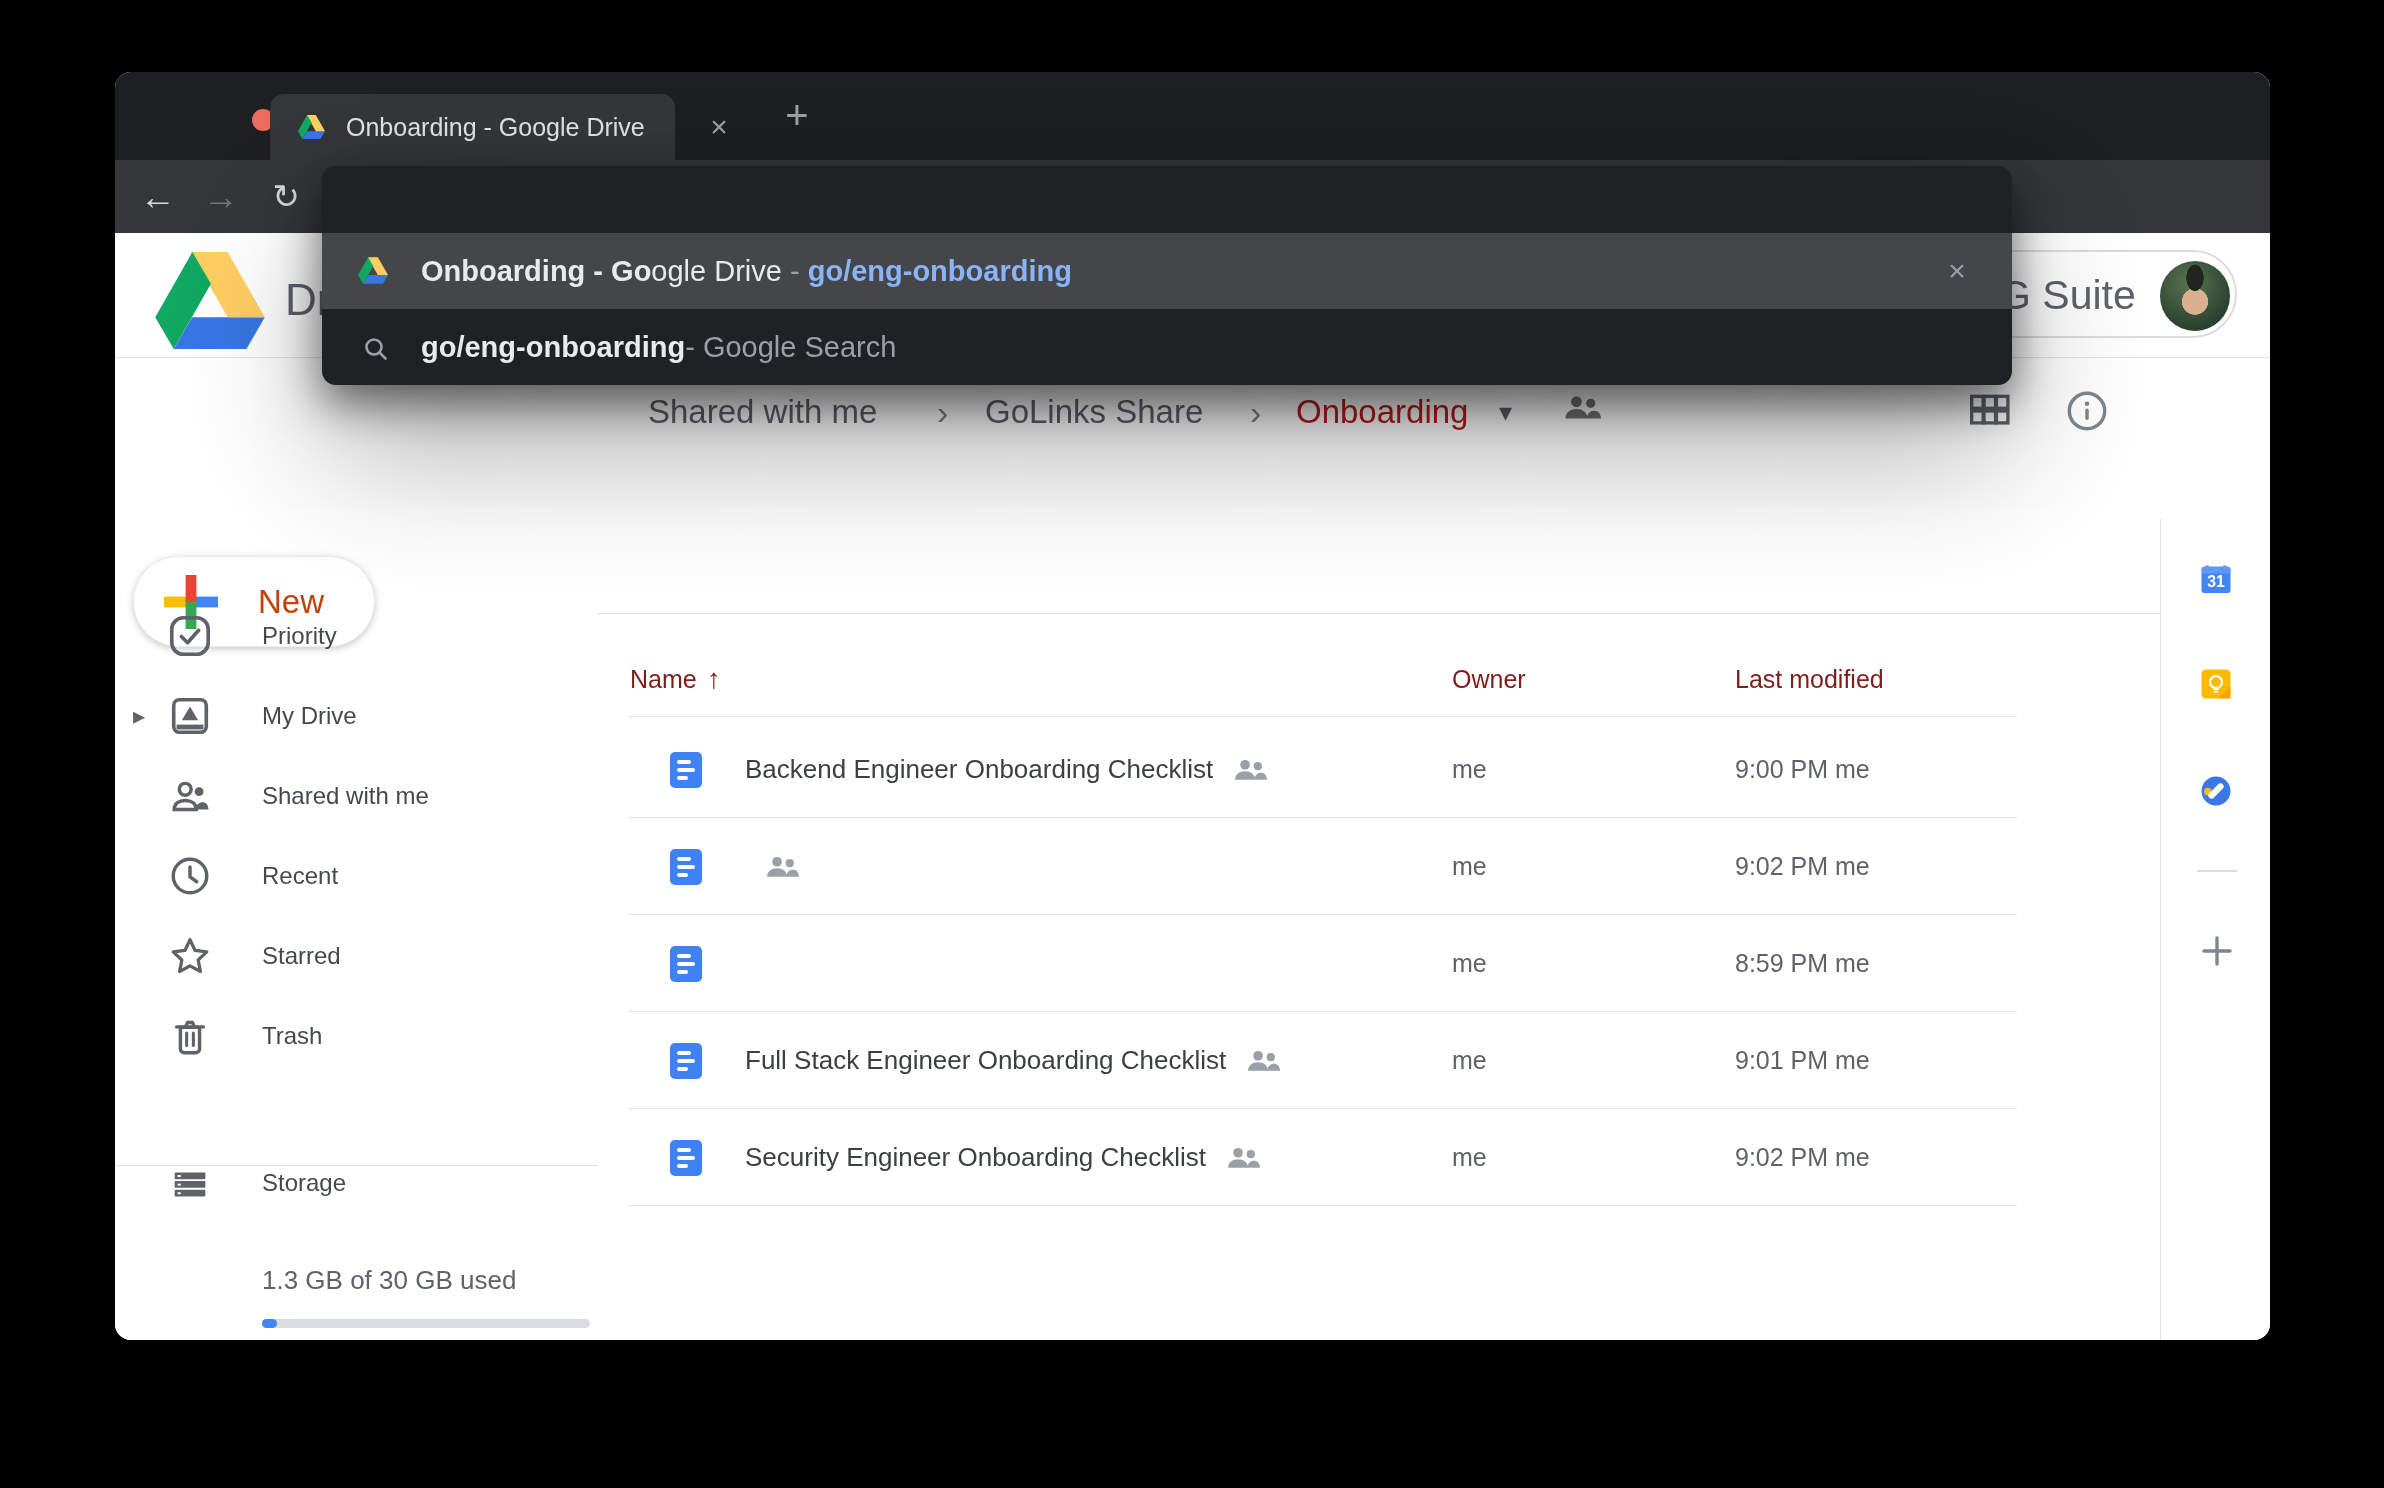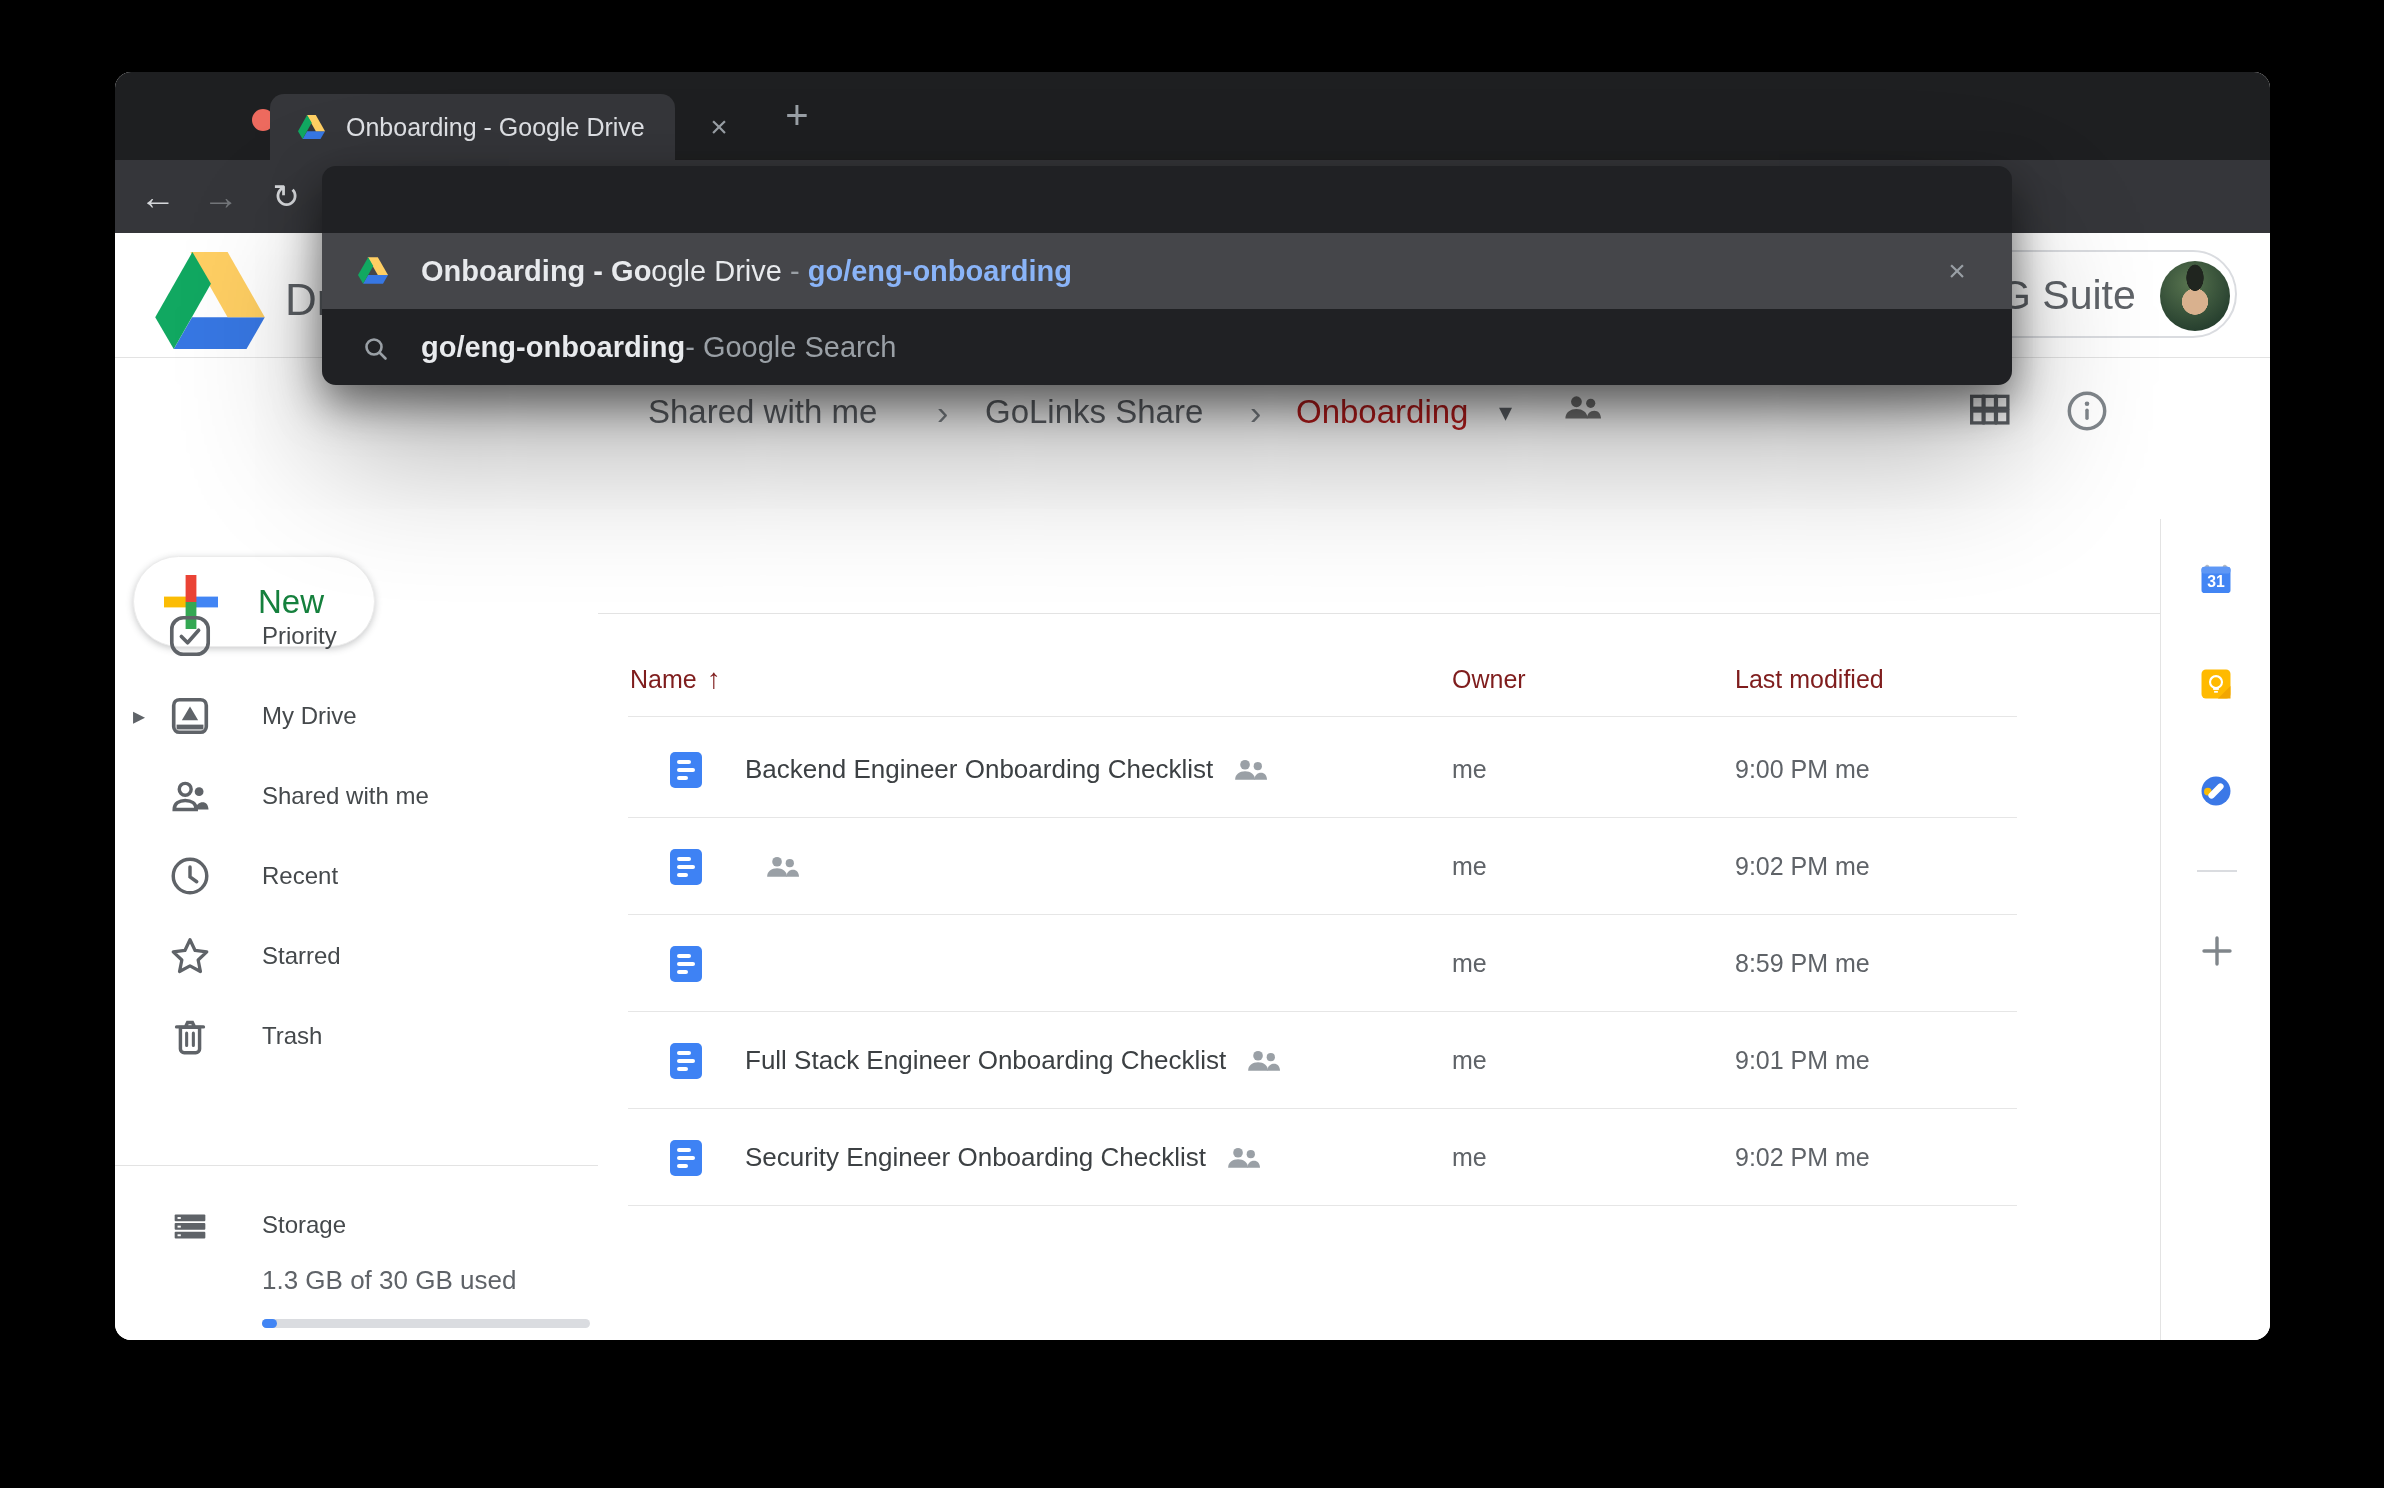--- a/index.html
+++ b/index.html
@@ -173,21 +173,21 @@
       <div class="abs bc-border"></div>
       <div class="abs rail-border"></div>
 
       <div class="abs newbtn">
         <svg class="abs" style="left:30px;top:18px;" width="54" height="54" viewBox="0 0 60 60">
           <rect x="0" y="24" width="30" height="12" fill="#FBBC04"></rect>
           <rect x="30" y="24" width="30" height="12" fill="#4285F4"></rect>
           <rect x="24" y="0" width="12" height="30" fill="#EA4335"></rect>
           <rect x="24" y="30" width="12" height="30" fill="#34A853"></rect>
         </svg>
-        <div class="abs txt" style="left:124px;top:26px;font-size:33px;font-weight:500;color:#15803d;">New</div>
+        <div class="abs txt" style="left:124px;top:26px;font-size:33px;font-weight:500;color:#c2410c;">New</div>
       </div>
 
       <div class="abs sb-item" style="top:363px;">
         <svg class="abs sb-icon" viewBox="0 0 48 48">
           <rect x="5" y="5" width="38" height="38" rx="12" fill="none" stroke="#5F6368" stroke-width="3.8"></rect>
           <path d="M15 24.5l6.5 6.5L33 18" fill="none" stroke="#5F6368" stroke-width="3.8" stroke-linecap="round" stroke-linejoin="round"></path>
         </svg>
         <div class="abs sb-label">Priority</div>
       </div>
 
@@ -230,21 +230,21 @@
         <svg class="abs sb-icon" viewBox="0 0 48 48">
           <path d="M14 15h20v22.5a4 4 0 01-4 4H18a4 4 0 01-4-4z" fill="none" stroke="#5F6368" stroke-width="3.6"></path>
           <path d="M10 14.5h28M19.5 14l2-4h5l2 4" fill="none" stroke="#5F6368" stroke-width="3.6" stroke-linecap="round"></path>
           <path d="M20.5 21v13M27.5 21v13" stroke="#5F6368" stroke-width="3.2" stroke-linecap="round"></path>
         </svg>
         <div class="abs sb-label">Trash</div>
       </div>
 
       <div class="abs sb-divider"></div>
 
-      <div class="abs sb-item" style="top:952px;padding-left:26px;">
+      <div class="abs sb-item" style="top:910px;padding-left:26px;">
         <svg class="abs sb-icon" viewBox="0 0 48 48">
           <g fill="#5F6368">
             <rect x="8" y="13" width="32" height="7" rx="1"></rect>
               <rect x="8" y="22" width="32" height="7" rx="1"></rect>
               <rect x="8" y="31" width="32" height="7" rx="1"></rect>
           </g>
           <g fill="#fff">
               <rect x="11" y="15.7" width="3.4" height="2"></rect>
               <rect x="11" y="24.7" width="3.4" height="2"></rect>
               <rect x="11" y="33.7" width="3.4" height="2"></rect>

